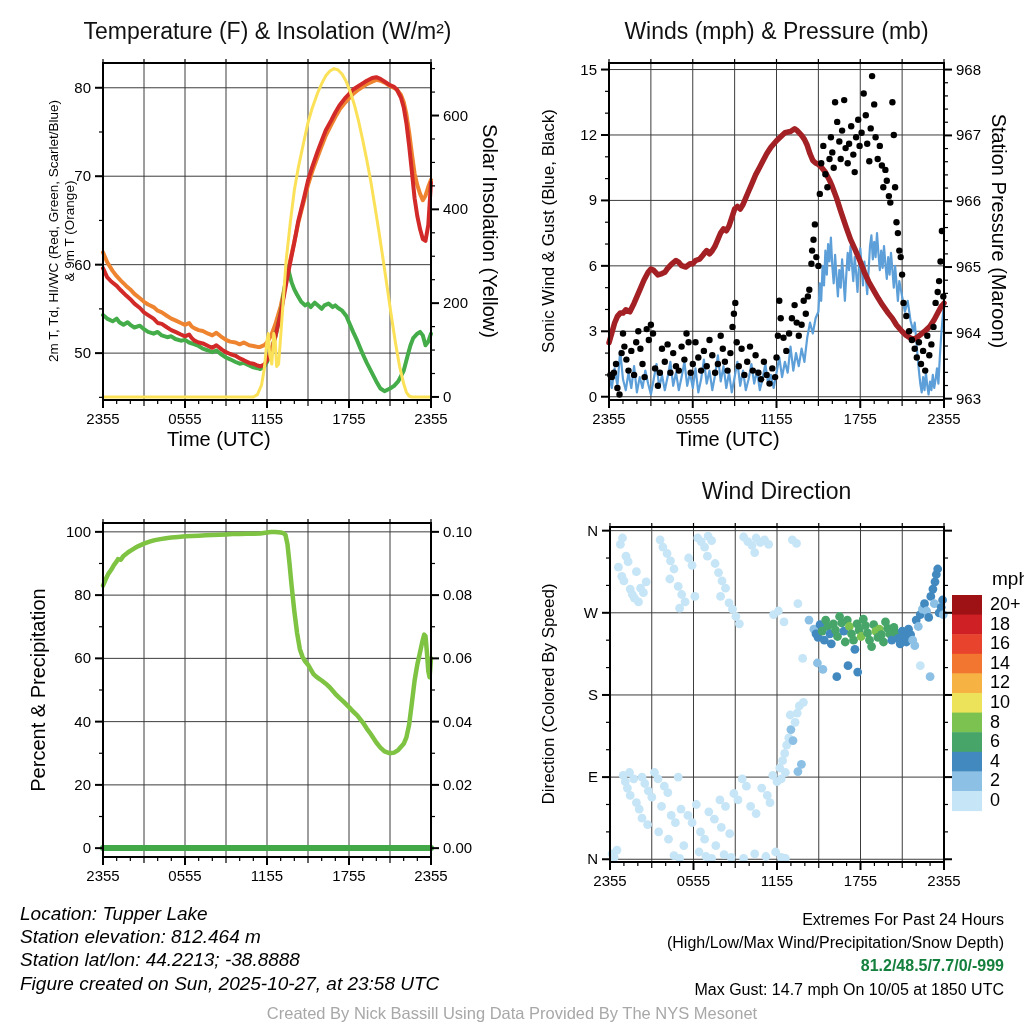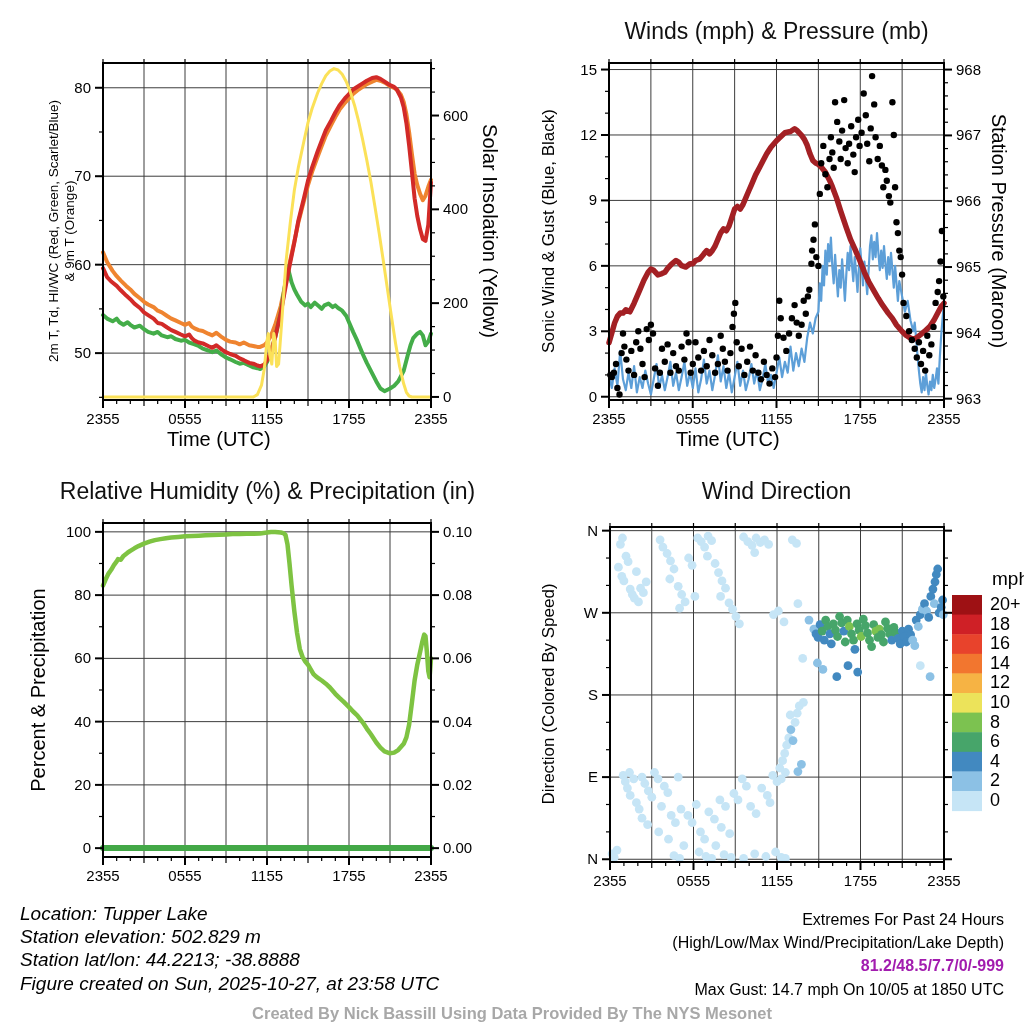--- a/index.html
+++ b/index.html
@@ -10,23 +10,23 @@
   .xlab{position:absolute;text-align:left;font-size:20px;white-space:nowrap;}
   .rot{position:absolute;width:460px;margin-left:-230px;text-align:center;white-space:nowrap;}
   .rotl{transform:rotate(-90deg);}
   .rotr{transform:rotate(90deg);}
   .one{line-height:20px;margin-top:-10px;}
   .two{line-height:16px;margin-top:-16px;font-size:13.5px;}
   .two span{display:block;}
   .f20{font-size:20px;} .f17{font-size:17px;}
   .fl{position:absolute;left:20px;top:902px;font-size:19px;line-height:23.2px;font-style:italic;}
   .fr{position:absolute;right:20px;top:908px;font-size:16px;line-height:23.2px;text-align:right;}
-  .fr .red{color:#a21caf;font-weight:bold;}
+  .fr .red{color:#15803d;font-weight:bold;}
   .credit{position:absolute;left:0;top:1004px;width:1024px;text-align:center;
-          font-size:16.5px;color:#a8a8a8;font-weight:bold;}
+          font-size:16.5px;color:#a8a8a8;}
 </style>
 </head>
 <body>
 
 <div id="fig">
   <svg id="plot" width="1024" height="1024" viewBox="0 0 1024 1024">
       <g>
         <line x1="103" y1="63" x2="103" y2="400" stroke="#3c3c3c" stroke-width="1"></line>
         <line x1="144" y1="63" x2="144" y2="400" stroke="#3c3c3c" stroke-width="1"></line>
         <line x1="185" y1="63" x2="185" y2="400" stroke="#3c3c3c" stroke-width="1"></line>
@@ -809,45 +809,45 @@
         <text x="990" y="708.0" text-anchor="start" font-size="18" fill="#000" font-family="&quot;Liberation Sans&quot;,sans-serif">10</text>
         <text x="990" y="727.6" text-anchor="start" font-size="18" fill="#000" font-family="&quot;Liberation Sans&quot;,sans-serif">8</text>
         <text x="990" y="747.2" text-anchor="start" font-size="18" fill="#000" font-family="&quot;Liberation Sans&quot;,sans-serif">6</text>
         <text x="990" y="766.8" text-anchor="start" font-size="18" fill="#000" font-family="&quot;Liberation Sans&quot;,sans-serif">4</text>
         <text x="990" y="786.4" text-anchor="start" font-size="18" fill="#000" font-family="&quot;Liberation Sans&quot;,sans-serif">2</text>
         <text x="990" y="806.0" text-anchor="start" font-size="18" fill="#000" font-family="&quot;Liberation Sans&quot;,sans-serif">0</text>
         <text x="992" y="585" text-anchor="start" font-size="19" fill="#000" font-family="&quot;Liberation Sans&quot;,sans-serif">mph</text>
       </g>
     </svg>
 
+  <div class="ctitle" style="left:75px;top:18px;width:385px">Temperature (F) &amp; Insolation (W/m²)</div>
   <div class="ctitle" style="left:584px;top:18px;width:385px">Winds (mph) &amp; Pressure (mb)</div>
-  <div class="ctitle" style="left:55px;top:478px;width:425px">Relative Humidity (%) &amp; Precipitation (in)</div>
   <div class="ctitle" style="left:584px;top:478px;width:385px">Wind Direction</div>
 
   <div class="xlab" style="left:167px;top:428px;width:200px">Time (UTC)</div>
   <div class="xlab" style="left:676px;top:428px;width:200px">Time (UTC)</div>
 
   <div class="rot rotl two" style="left:62px;top:231px">
     <span>2m T, Td, HI/WC (Red, Green, Scarlet/Blue)</span>
     <span>&amp; 9m T (Orange)</span>
   </div>
   <div class="rot rotr one f20" style="left:490px;top:231px">Solar Insolation (Yellow)</div>
   <div class="rot rotl one f17" style="left:549px;top:231px">Sonic Wind &amp; Gust (Blue, Black)</div>
   <div class="rot rotr one f20" style="left:999px;top:231px">Station Pressure (Maroon)</div>
   <div class="rot rotl one f20" style="left:38px;top:690px">Percent &amp; Precipitation</div>
   <div class="rot rotl one f17" style="left:549px;top:694px">Direction (Colored By Speed)</div>
 
   <div class="fl">
     <div>Location: Tupper Lake</div>
-    <div>Station elevation: 502.829 m</div>
+    <div>Station elevation: 812.464 m</div>
     <div>Station lat/lon: 44.2213; -38.8888</div>
     <div>Figure created on Sun, 2025-10-27, at 23:58 UTC</div>
   </div>
 
   <div class="fr">
     <div>Extremes For Past 24 Hours</div>
-    <div>(High/Low/Max Wind/Precipitation/Lake Depth)</div>
+    <div>(High/Low/Max Wind/Precipitation/Snow Depth)</div>
     <div class="red">81.2/48.5/7.7/0/-999</div>
     <div>Max Gust: 14.7 mph On 10/05 at 1850 UTC</div>
   </div>
 
   <div class="credit">Created By Nick Bassill Using Data Provided By The NYS Mesonet</div>
 </div>
 
 </body></html>

